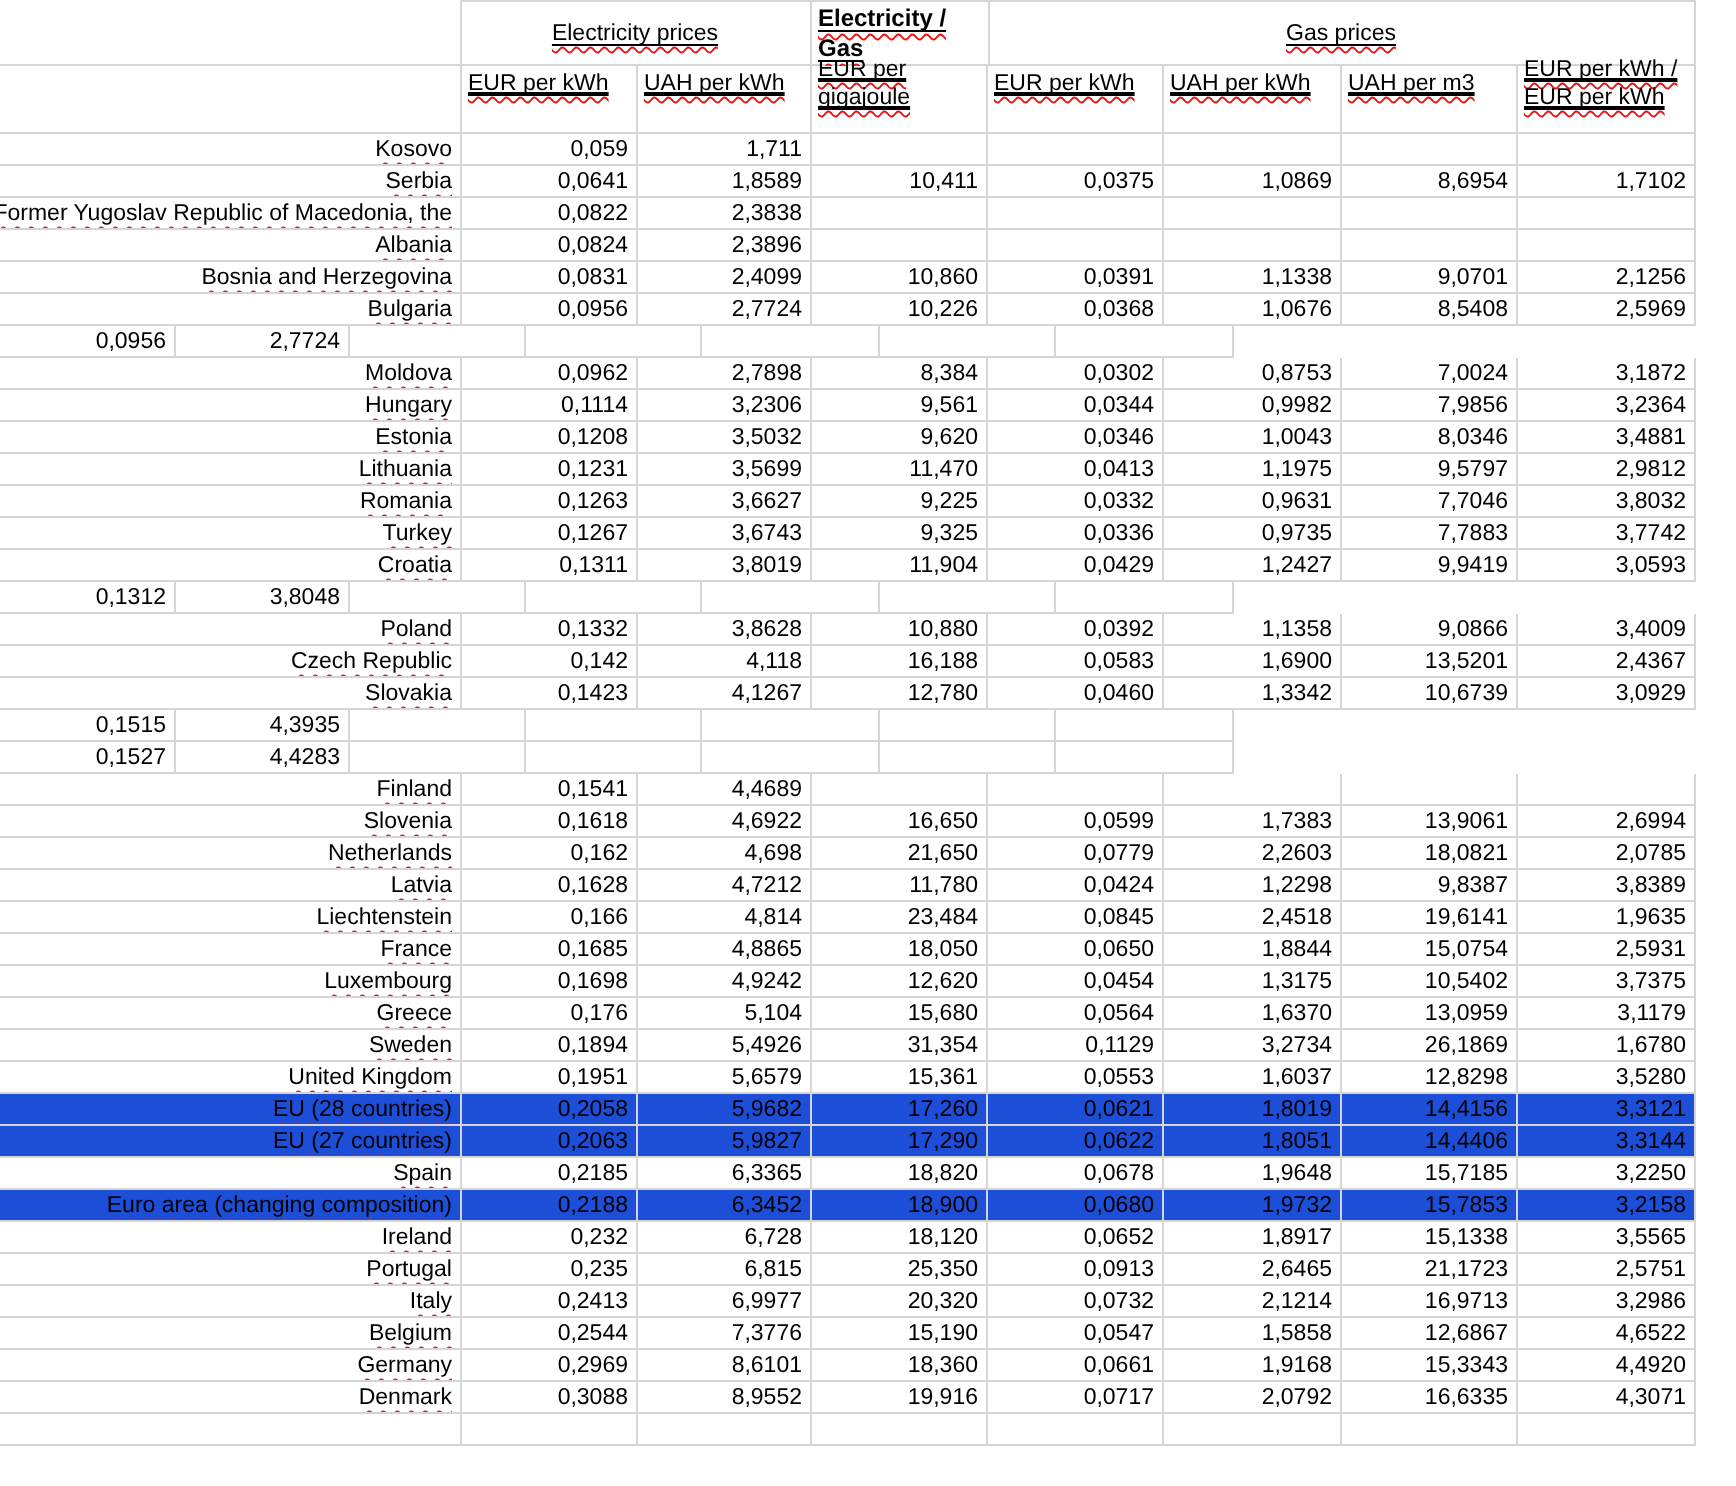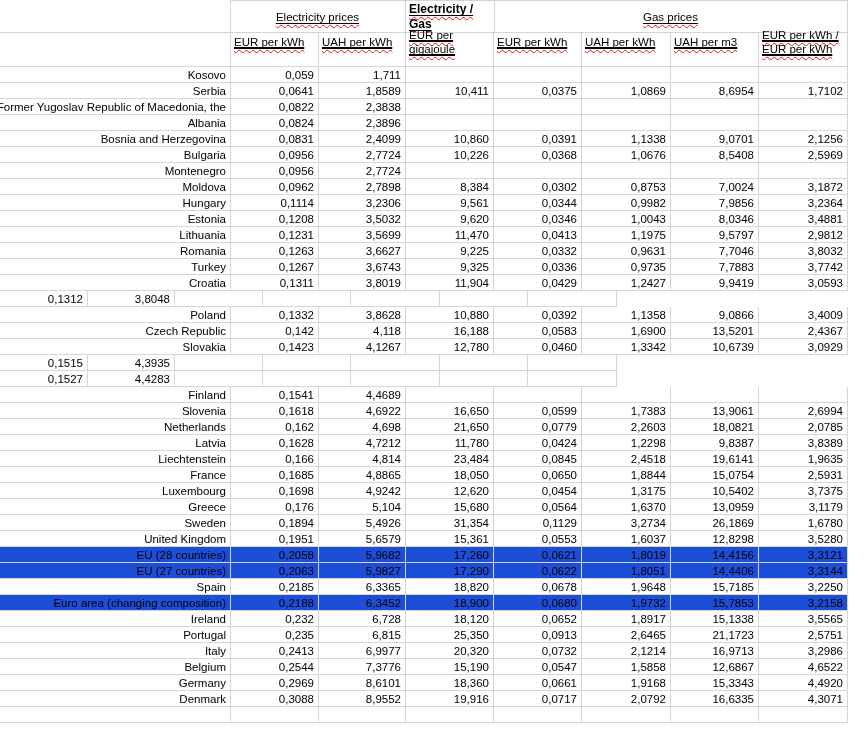--- a/index.html
+++ b/index.html
@@ -149,23 +149,20 @@
         </div>
     <div class="cell c1 num">0,0956</div>
     <div class="cell c2 num">2,7724</div>
     <div class="cell c3 num">10,226</div>
     <div class="cell c4 num">0,0368</div>
     <div class="cell c5 num">1,0676</div>
     <div class="cell c6 num">8,5408</div>
     <div class="cell c7 num">2,5969</div>
   </div>
       <div class="row">
-    <div class="cell c0">
-          <span class="sp">Montenegro</span>
-        </div>
     <div class="cell c1 num">0,0956</div>
     <div class="cell c2 num">2,7724</div>
     <div class="cell c3 num"></div>
     <div class="cell c4 num"></div>
     <div class="cell c5 num"></div>
     <div class="cell c6 num"></div>
     <div class="cell c7 num"></div>
   </div>
       <div class="row">
     <div class="cell c0">

